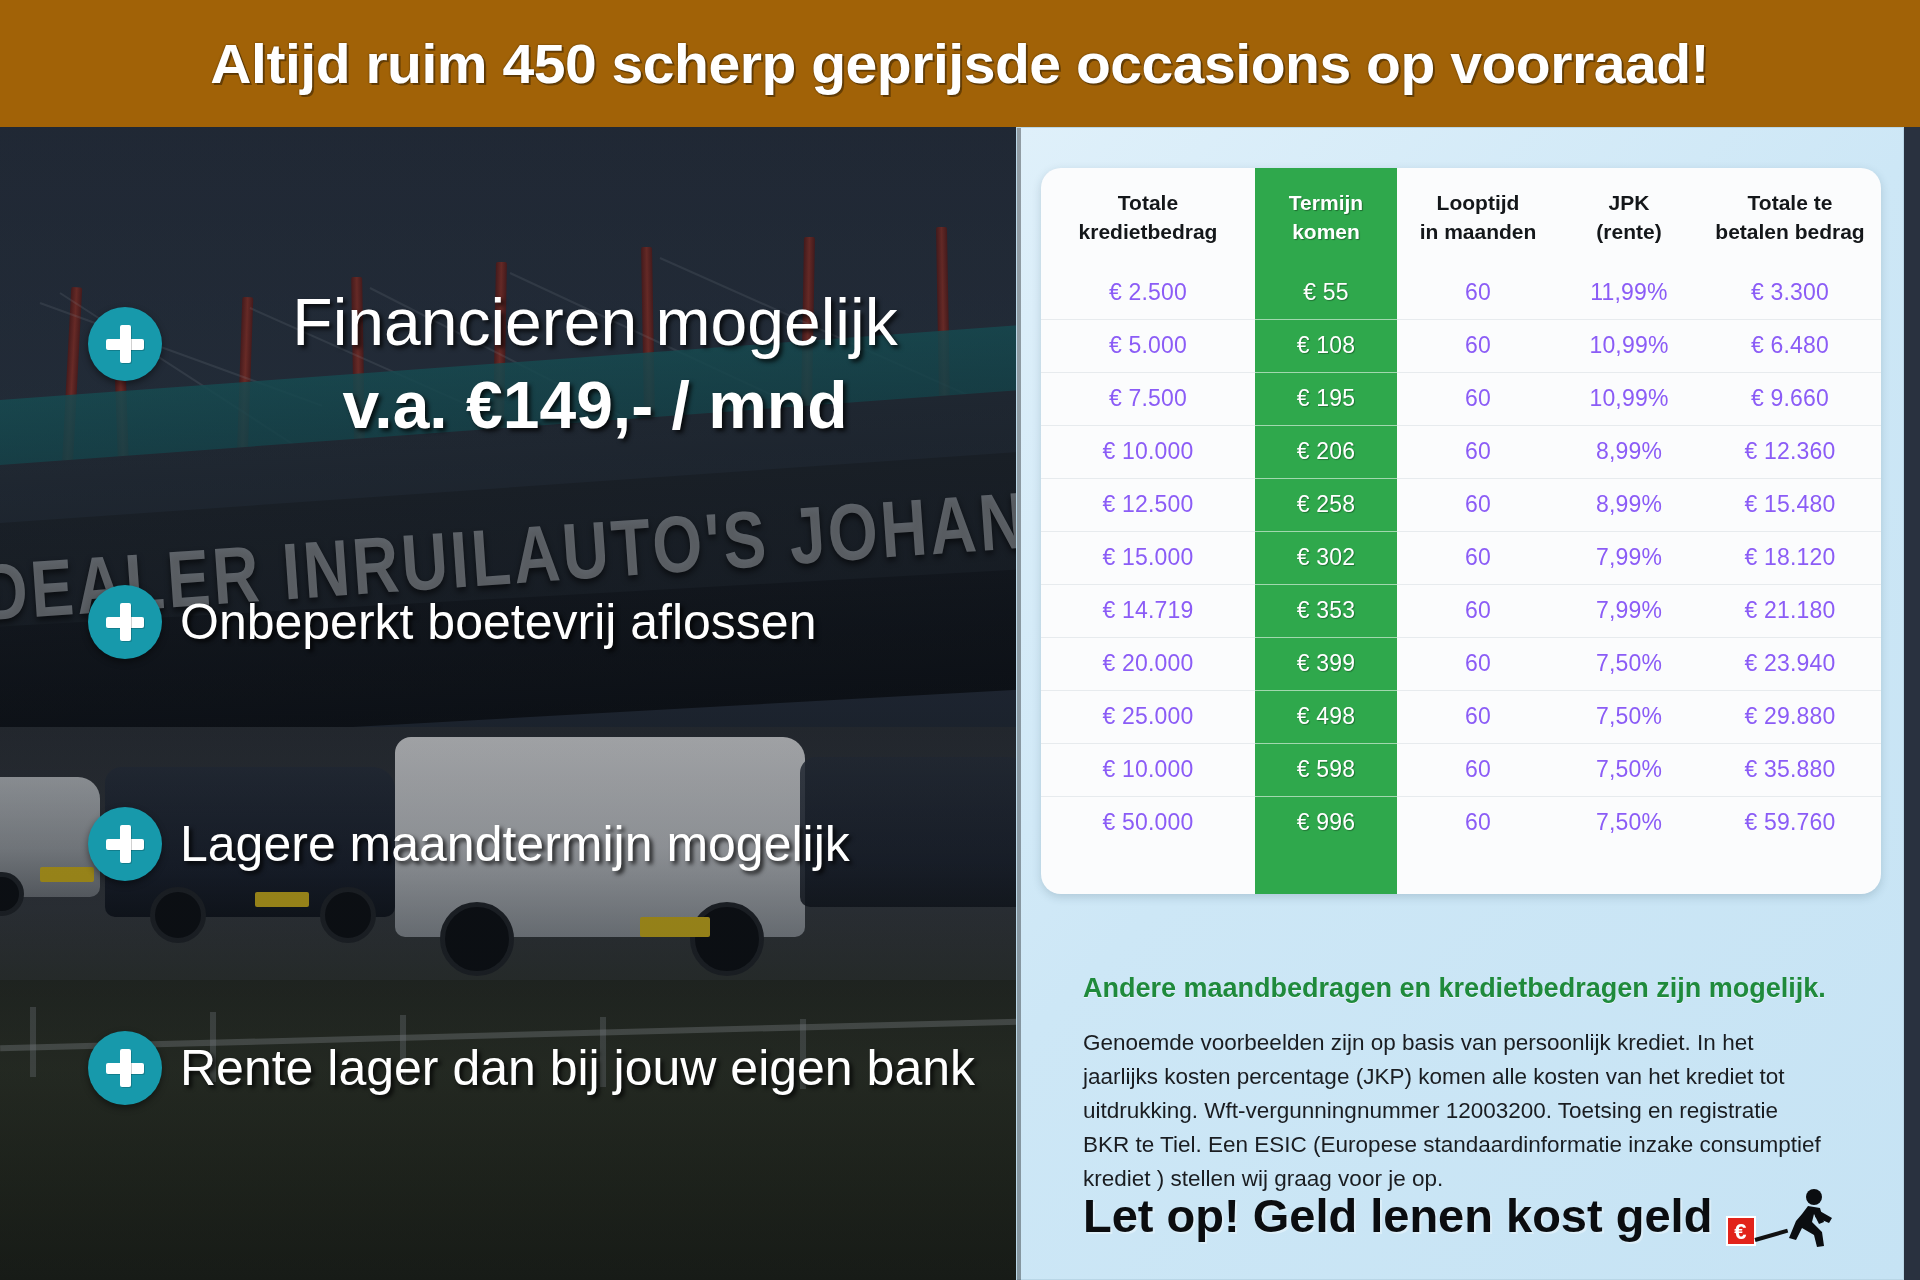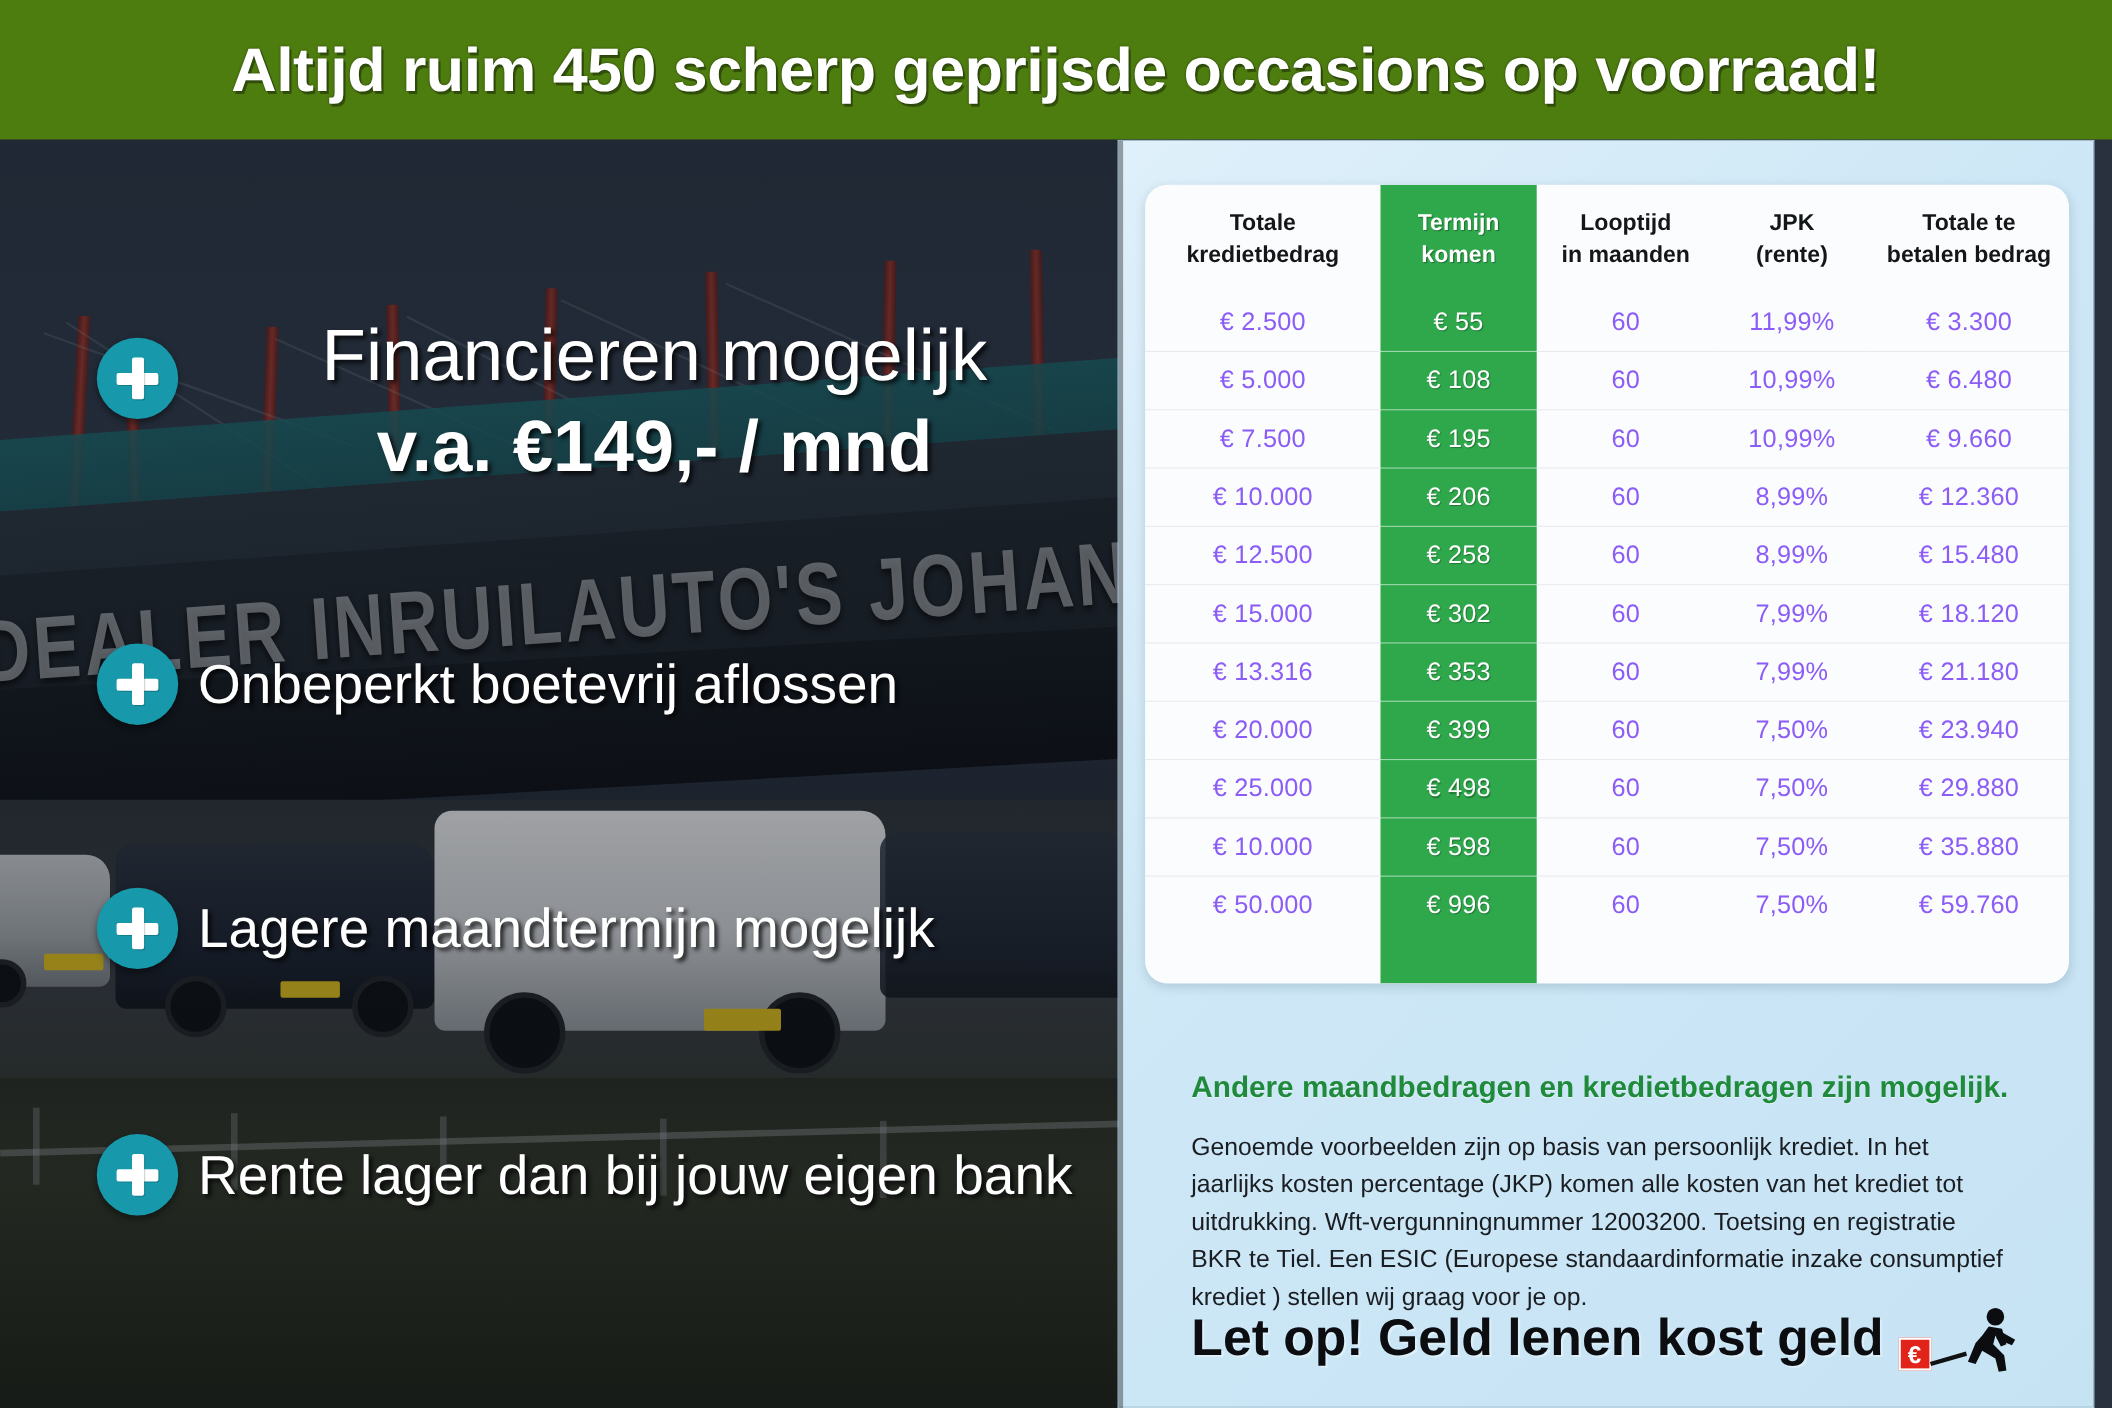--- a/index.html
+++ b/index.html
@@ -7,21 +7,21 @@
     width: 1920px; height: 1280px;
     background: #1d2533;
     font-family: "Liberation Sans", sans-serif;
     overflow: hidden;
   }
   #root { position: relative; width: 1920px; height: 1280px; }
 
   
   .banner {
     position: absolute; left: 0; top: 0; width: 1920px; height: 127px;
-    background: #4d7c0f;
+    background: #a16207;
     display: flex; align-items: center; justify-content: center;
   }
   .banner-text {
     color: #ffffff;
     font-size: 56px;
     font-weight: bold;
     letter-spacing: -0.5px;
     white-space: nowrap;
     text-shadow: 2px 2px 0 rgba(0,0,0,.35), 0 0 2px rgba(0,0,0,.5);
     transform: scaleX(1.02);
@@ -428,21 +428,21 @@
                 <td>€ 15.480</td>
               </tr>
               <tr>
                 <td>€ 15.000</td>
                 <td class="green">€ 302</td>
                 <td>60</td>
                 <td>7,99%</td>
                 <td>€ 18.120</td>
               </tr>
               <tr>
-                <td>€ 13.316</td>
+                <td>€ 14.719</td>
                 <td class="green">€ 353</td>
                 <td>60</td>
                 <td>7,99%</td>
                 <td>€ 21.180</td>
               </tr>
               <tr>
                 <td>€ 20.000</td>
                 <td class="green">€ 399</td>
                 <td>60</td>
                 <td>7,50%</td>

